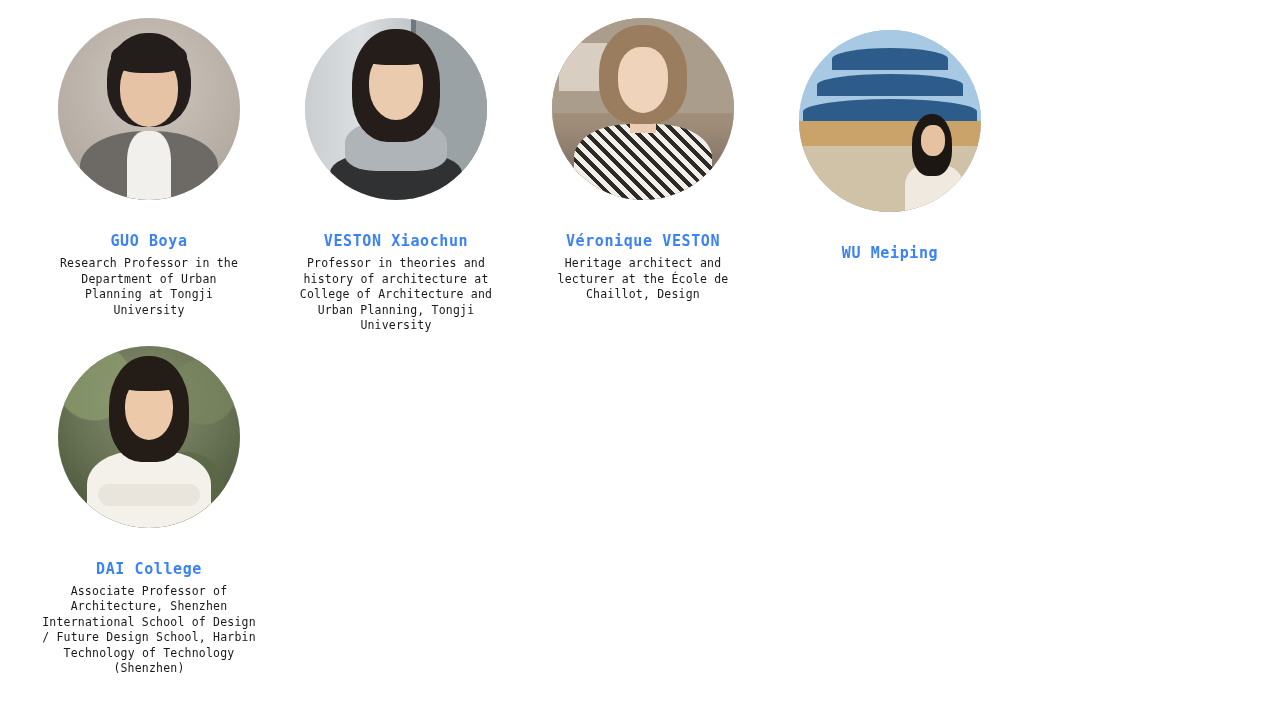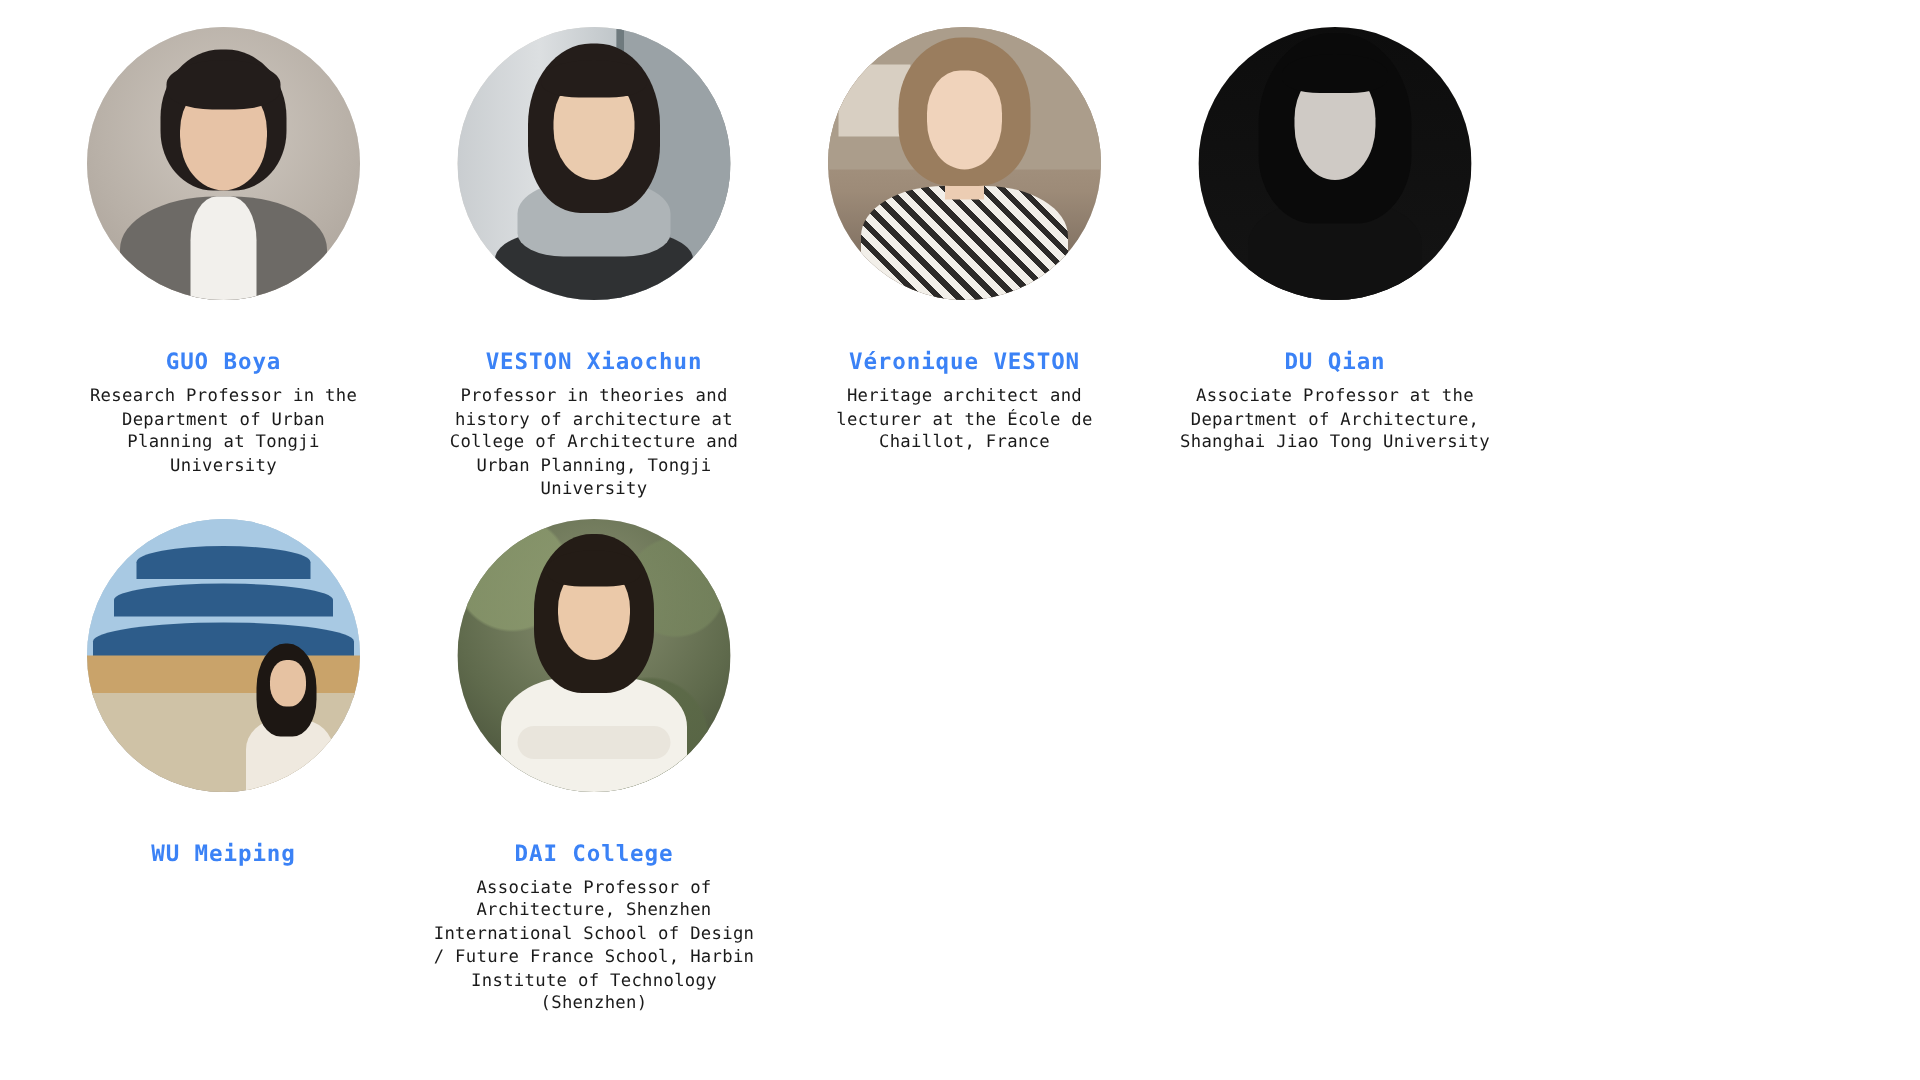--- a/index.html
+++ b/index.html
@@ -182,36 +182,23 @@
         <div class="inner a4">
           <div class="bg2"></div>
             <div class="window"></div>
           <div class="body"></div>
             <div class="neck"></div>
           <div class="hair"></div>
             <div class="face"></div>
         </div>
       </div>
       <div class="name">Véronique VESTON</div>
-      <div class="role">Heritage architect and lecturer at the École de Chaillot, France</div>
-    </div>
-
-    <div class="person">
-      <div class="avatar">
-        <div class="inner a5">
-          <div class="body"></div>
-            <div class="neck"></div>
-          <div class="hair"></div>
-            <div class="face"></div>
-            <div class="bangs"></div>
-        </div>
-      </div>
-      <div class="name">DU Qian</div>
-      <div class="role">Associate Professor at the Department of Architecture, Shanghai Jiao Tong University</div>
-    </div>
+      <div class="role">Heritage architect and lecturer at the École de Chaillot, Design</div>
+    </div>
+
 
     <div class="person row2">
       <div class="avatar">
         <div class="inner a6">
           <div class="sky"></div>
           <div class="roof1"></div>
             <div class="roof2"></div>
             <div class="roof3"></div>
           <div class="base"></div>
             <div class="base2"></div>
@@ -228,17 +215,17 @@
         <div class="inner a7">
           <div class="foliage"></div>
           <div class="body"></div>
             <div class="arm"></div>
           <div class="hair"></div>
             <div class="face"></div>
             <div class="bangs"></div>
         </div>
       </div>
       <div class="name">DAI College</div>
-      <div class="role">Associate Professor of Architecture, Shenzhen International School of Design / Future France School, Harbin Institute of Technology (Shenzhen)</div>
+      <div class="role">Associate Professor of Architecture, Shenzhen International School of Design / Future Design School, Harbin Technology of Technology (Shenzhen)</div>
     </div>
 
   </div>
 </div>
 
 </body></html>

